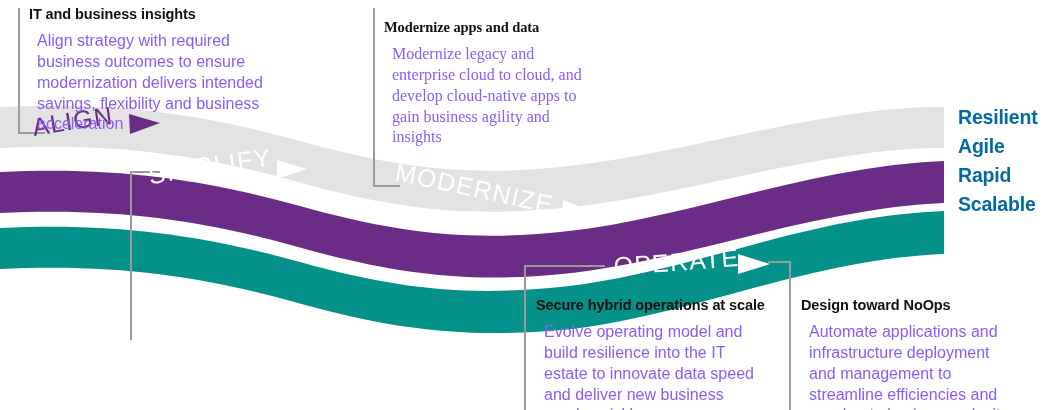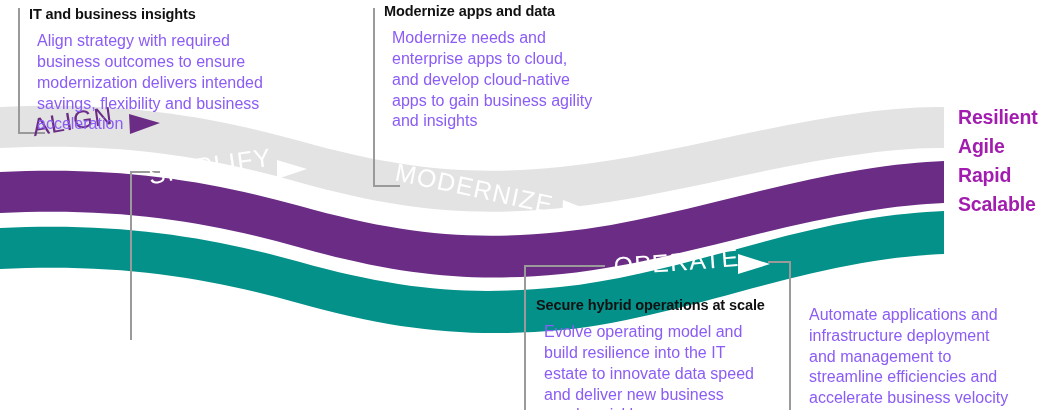--- a/index.html
+++ b/index.html
@@ -41,36 +41,36 @@
     margin: 0 0 4px 0;
   }
   .callout .c-body {
     font-size: 16px;
     line-height: 1.30;
     color: #8b5cf6;
     margin: 8px;
   }
   
   #co-align   { left: 19px;  top: 6px;   width: 260px; }
-  #co-modern  { left: 374px; top: 3px;   width: 230px; }
+  #co-modern  { left: 374px; top: 19px;   width: 230px; font-family: Liberation Serif, serif; }
   #co-simplify{ left: 131px; top: 258px; width: 230px; }
   #co-secure  { left: 526px; top: 297px; width: 250px; }
   #co-noops   { left: 791px; top: 297px; width: 230px; }
 
   #outcomes {
     position: absolute;
     left: 958px;
     top: 103px;
     width: 92px;
   }
   #outcomes .outcome {
     font-weight: bold;
     font-size: 19.5px;
     line-height: 1.49;
-    color: #a21caf;
+    color: #0369a1;
     white-space: nowrap;
     letter-spacing: -0.2px;
   }
   .band-label {
     font-size: 25px;
     letter-spacing: 1.2px;
     font-weight: normal;
     font-family: "Liberation Sans", sans-serif;
   }
 </style>
@@ -169,30 +169,31 @@
     <polygon fill="#ffffff" points="738,254 770,264 738,274"></polygon>
   </svg>
 
   <div class="callout" id="co-align">
     <p class="c-title">IT and business insights</p>
     <p class="c-body">Align strategy with required business outcomes to ensure modernization delivers intended savings, flexibility and business acceleration</p>
   </div>
 
   <div class="callout" id="co-modern">
     <p class="c-title">Modernize apps and data</p>
-    <p class="c-body">Modernize needs and enterprise apps to cloud, and develop cloud-native apps to gain business agility and insights</p>
+    <p class="c-body">Modernize legacy and enterprise cloud to cloud, and develop cloud-native apps to gain business agility and insights</p>
   </div>
 
 
   <div class="callout" id="co-secure">
     <p class="c-title">Secure hybrid operations at scale</p>
     <p class="c-body">Evolve operating model and build resilience into the IT estate to innovate data speed and deliver new business needs quickly</p>
   </div>
 
   <div class="callout" id="co-noops">
+    <p class="c-title">Design toward NoOps</p>
     <p class="c-body">Automate applications and infrastructure deployment and management to streamline efficiencies and accelerate business velocity</p>
   </div>
 
   <div id="outcomes">
     <div class="outcome">Resilient</div>
     <div class="outcome">Agile</div>
     <div class="outcome">Rapid</div>
     <div class="outcome">Scalable</div>
   </div>
 

